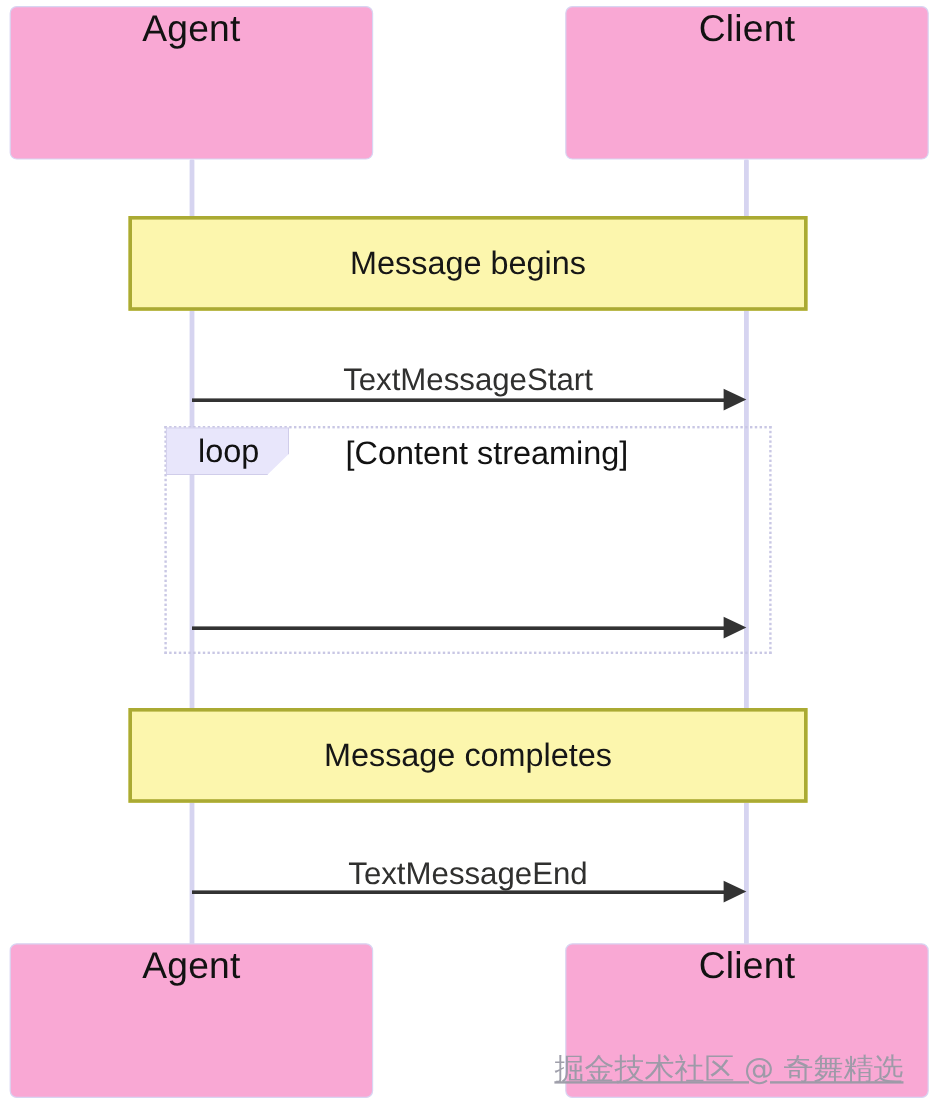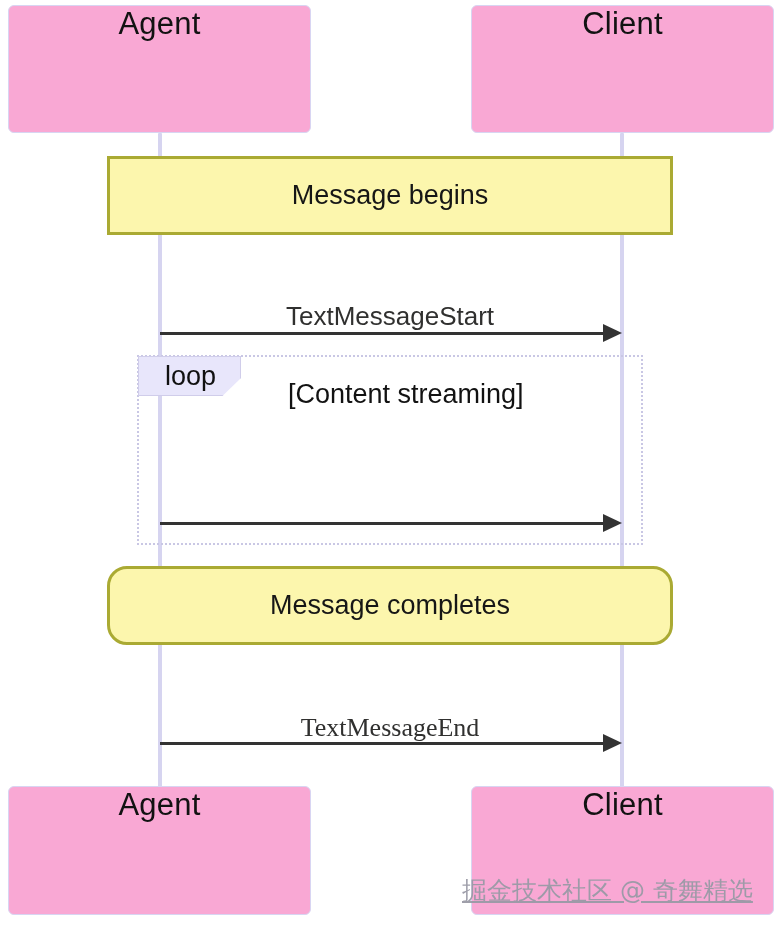--- a/index.html
+++ b/index.html
@@ -47,20 +47,21 @@
     position: absolute;
     box-sizing: border-box;
     background: #fcf6ad;
     border: 3px solid #aaaa33;
     display: flex;
     align-items: center;
     justify-content: center;
     color: #161616;
     font-size: 27px;
     font-weight: 400;
+    margin-top: 24px;
   }
 
   
   .loop-frame {
     position: absolute;
     box-sizing: border-box;
     border: 2px dotted #c9c7e4;
     background: transparent;
   }
   .loop-tab {
@@ -75,21 +76,20 @@
     padding-left: 26px;
     -webkit-clip-path: polygon(0 0, 100% 0, 100% 55%, 82% 100%, 0 100%);
     clip-path: polygon(0 0, 100% 0, 100% 55%, 82% 100%, 0 100%);
     text-align: right;
   }
   .loop-condition {
     position: absolute;
     color: #121212;
     font-size: 27px;
     white-space: nowrap;
-    margin-top: 16px;
   }
 
   
   .msg-label {
     position: absolute;
     color: #30302f;
     font-size: 26px;
     white-space: nowrap;
     text-align: center;
     margin-top: 23px;
@@ -147,25 +147,25 @@
   <div class="loop-tab" style="left:138px; top:356px; width:103px; height:40px;">
     <span>loop</span>
   </div>
   <div class="loop-condition" style="left:288px; top:363px;">
     <span>[Content streaming]</span>
   </div>
 
   <div class="msg-line" style="left:160px; top:522px; width:444px;"></div>
   <div class="msg-arrowhead" style="left:603px; top:514px;"></div>
 
-  <div class="note-box" style="left:107px; top:566px; width:566px; height:79px;border-radius:20px;">
+  <div class="note-box" style="left:107px; top:566px; width:566px; height:79px;">
     <span>Message completes</span>
   </div>
 
-  <div class="msg-label" style="left:190px; top:690px; width:400px;font-family:Liberation Serif, serif;">
+  <div class="msg-label" style="left:190px; top:690px; width:400px;">
     <span>TextMessageEnd</span>
   </div>
   <div class="msg-line" style="left:160px; top:742px; width:444px;"></div>
   <div class="msg-arrowhead" style="left:603px; top:734px;"></div>
 
   <div class="participant" style="left:8px; top:786px; width:303px; height:129px;">
     <span>Agent</span>
   </div>
   <div class="participant" style="left:471px; top:786px; width:303px; height:129px;">
     <span>Client</span>

